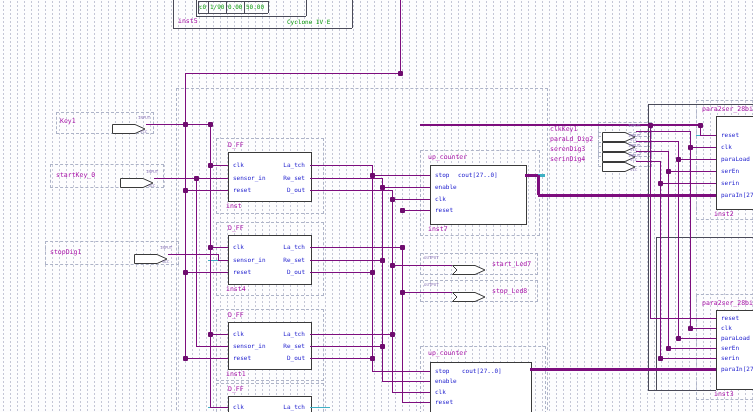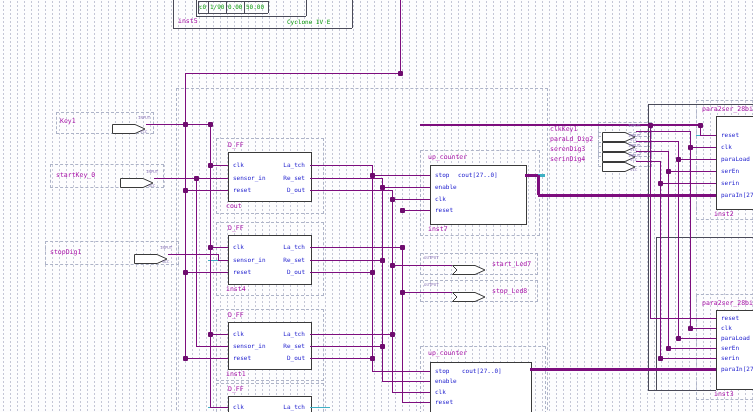--- a/index.html
+++ b/index.html
@@ -58,21 +58,21 @@
     <div class="dkline" style="top: 1px; left: 268px; height: 12px; width: 1px;"></div>
     <div class="gtxt" style="left: 199px; top: 3px;">c0</div>
     <div class="gtxt" style="left: 210px; top: 3px;">1/90</div>
     <div class="gtxt" style="left: 228px; top: 3px;">0.00</div>
     <div class="gtxt" style="left: 246px; top: 3px;">50.00</div>
     <div class="itxt" style="left: 178px; top: 18px;">inst5</div>
     <div class="gtxt" style="left: 287px; top: 18px;">Cyclone IV E</div>
     <div class="bbox" style="left: 216px; top: 138px; width: 106px; height: 74px;"></div>
     <div class="blockbox" style="left: 228px; top: 152px; width: 82px; height: 48px;"></div>
     <div class="htxt" style="left: 228px; top: 142px;">D_FF</div>
-    <div class="itxt" style="left: 226px; top: 203px;">cout</div>
+    <div class="itxt" style="left: 226px; top: 203px;">inst</div>
     <div class="stub" style="left: 208px; top: 165px; width: 20px; height: 1px;"></div>
     <div class="ptxt" style="left: 233px; top: 161px;">clk</div>
     <div class="stub" style="left: 208px; top: 178px; width: 20px; height: 1px;"></div>
     <div class="ptxt" style="left: 233px; top: 174px;">sensor_in</div>
     <div class="stub" style="left: 208px; top: 190px; width: 20px; height: 1px;"></div>
     <div class="ptxt" style="left: 233px; top: 186px;">reset</div>
     <div class="stub" style="left: 310px; top: 165px; width: 20px; height: 1px;"></div>
     <div class="ptxt" style="left: 262px; top: 161px; width: 43px; text-align: right;">La_tch</div>
     <div class="stub" style="left: 310px; top: 178px; width: 20px; height: 1px;"></div>
     <div class="ptxt" style="left: 262px; top: 174px; width: 43px; text-align: right;">Re_set</div>

